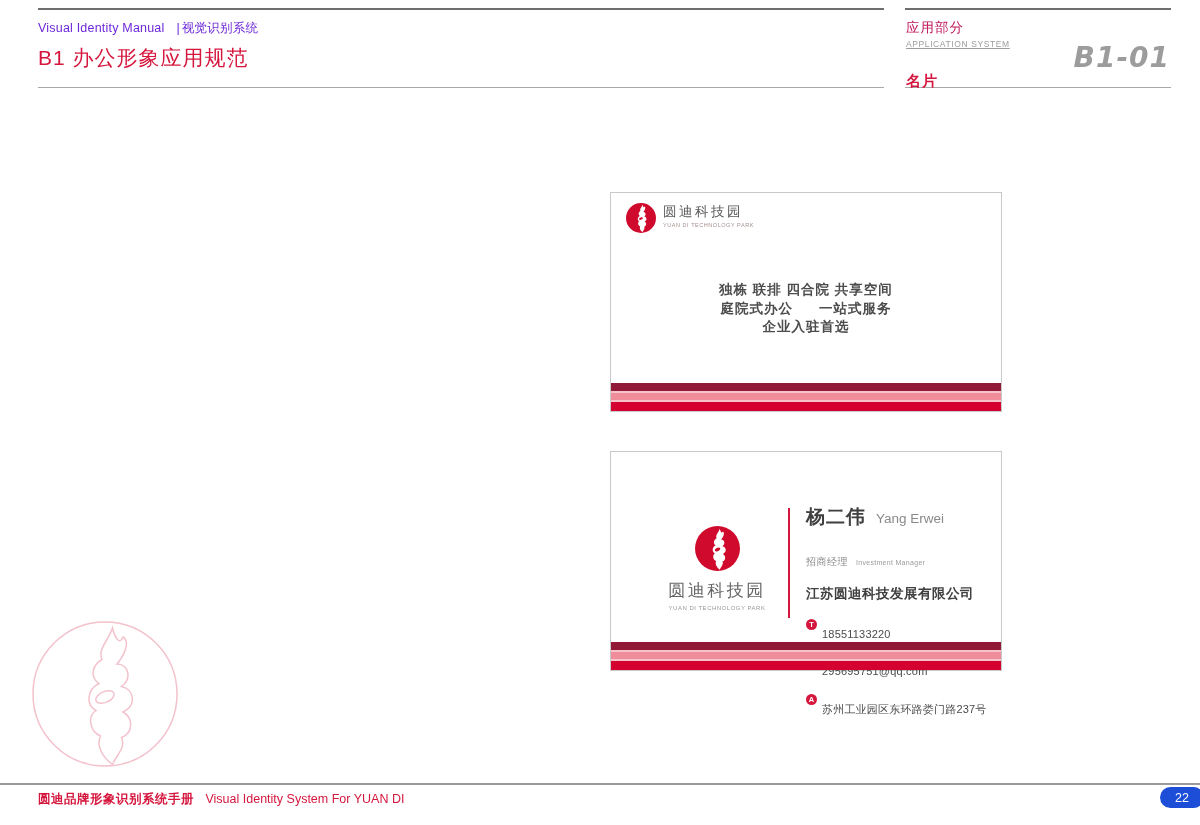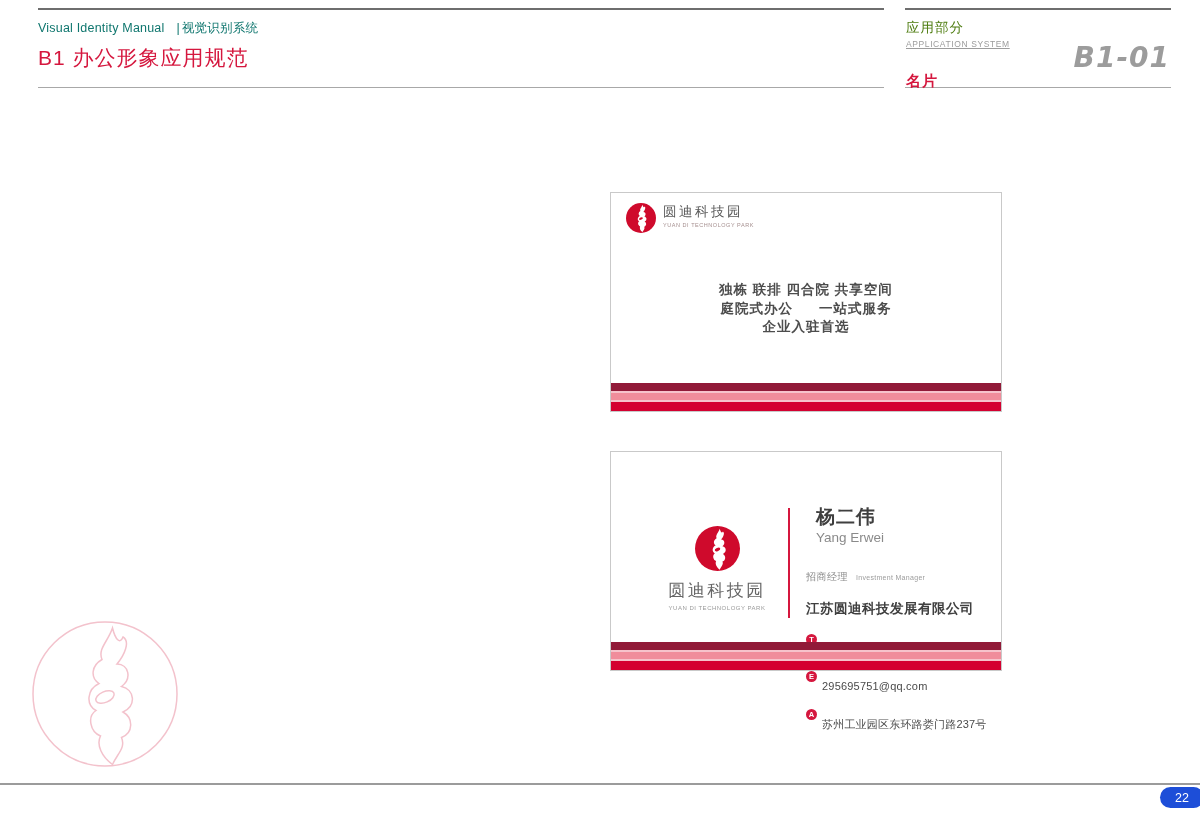--- a/index.html
+++ b/index.html
@@ -8,26 +8,26 @@
   .page { position:relative; width:1200px; height:825px; background:#ffffff; overflow:hidden; }
 
   
   .topline { position:absolute; top:8px; height:2px; background:#6e6e6e; }
   .topline.left  { left:38px;  width:846px; }
   .topline.right { left:905px; width:266px; }
   .grayline { position:absolute; top:87px; height:1px; background:#a8a8a8; }
   .grayline.left  { left:38px;  width:846px; }
   .grayline.right { left:905px; width:266px; }
 
-  .manual-subtitle { position:absolute; left:38px; top:20px; font-size:12.5px; color:#0f766e; letter-spacing:.2px; }
+  .manual-subtitle { position:absolute; left:38px; top:20px; font-size:12.5px; color:#6d28d9; letter-spacing:.2px; }
   .manual-subtitle .sep { margin-left:12px; margin-right:2px; }
   .section-title { position:absolute; left:38px; top:44px; font-size:21px; color:#d5173e; letter-spacing:1px; }
 
   .app-block { position:absolute; left:906px; top:21px; line-height:1; }
-  .app-zh { font-size:13.5px; color:#4d7c0f; letter-spacing:1px; }
+  .app-zh { font-size:13.5px; color:#be185d; letter-spacing:1px; }
   .app-en { font-size:8.5px; color:#9c9c9c; letter-spacing:.6px; margin-top:5px;text-decoration:underline; }
   .app-item { font-size:15px; color:#d5173e; font-weight:700; letter-spacing:1px; margin-top:25px; }
   .page-code { position:absolute; left:1040px; top:41px; width:130px; text-align:right;
                font-size:28px; font-weight:800; font-style:italic; color:#9c9c9c; letter-spacing:1px;
                font-family:"DejaVu Sans","Liberation Sans",sans-serif; }
 
   
   .description { position:absolute; left:38px; top:188px; width:256px; font-size:12.5px; line-height:18px;
                  color:#9c9c9c; text-align:justify; }
 
@@ -59,21 +59,21 @@
 
   
   .big-logo { position:absolute; left:56px; top:74px; width:100px; text-align:center; }
   .big-logo svg { width:45px; height:45px; }
   .big-logo .logo-zh { font-size:17px; color:#666666; letter-spacing:2.5px; margin-top:4px; white-space:nowrap; }
   .big-logo .logo-en { font-size:6px; color:#9a9a9a; letter-spacing:.5px; margin-top:3px; white-space:nowrap; }
 
   .divider { position:absolute; left:177px; top:56px; width:2px; height:110px; background:#d5173e; }
 
   .contact-block { position:absolute; left:195px; top:52px; width:185px; }
-  .name-row { display:flex; align-items:baseline;flex-direction:column; }
+  .name-row { display:flex; align-items:baseline; }
   .name-zh { font-size:19px; font-weight:700; color:#3f3f3f; letter-spacing:1px; }
   .name-en { font-size:13.5px; color:#8a8a8a; margin-left:10px; }
   .title-row { display:flex; align-items:baseline; margin-top:5px; }
   .title-zh { font-size:10px; color:#8a8a8a; letter-spacing:.5px;margin-top:20px; }
   .title-en { font-size:7px; color:#9c9c9c; margin-left:8px; letter-spacing:.3px; }
   .company { font-size:13.5px; font-weight:700; color:#3f3f3f; margin-top:16px; letter-spacing:.5px; white-space:nowrap; }
   .contact-row { display:flex; align-items:center; margin-top:5px; }
   .contact-icon { width:11px; height:11px; border-radius:50%; background:#d5173e; color:#fff;
                   font-size:7.5px; font-weight:700; display:flex; align-items:center; justify-content:center;
                   flex:0 0 auto; margin-right:5px; }
@@ -184,15 +184,19 @@
     </div>
   </div>
 
   <svg class="watermark" viewBox="0 0 100 100">
     <circle cx="50" cy="50" r="48" fill="none" stroke="#f3c2cc" stroke-width="1"></circle>
     <path fill="none" stroke="#f3c2cc" stroke-width="1" d="M55,6 C52,15 45,20 48,27 C41,31 40,39 46,43 C38,47 37,57 44,61 C38,65 40,75 47,78 C44,84 48,92 55,97 C58,90 64,86 61,79 C69,76 69,66 62,62 C71,58 70,47 61,45 C68,40 66,30 58,30 C63,24 67,15 62,12 C60,17 57,14 55,6 Z"></path>
     <ellipse cx="50" cy="52" rx="6.5" ry="3.6" fill="none" stroke="#f3c2cc" stroke-width="1" transform="rotate(-24 50 52)"></ellipse>
   </svg>
 
   <div class="footer-line"></div>
+  <div class="footer-text">
+    <span class="zh">圆迪品牌形象识别系统手册</span>
+    <span class="en">Visual Identity System For YUAN DI</span>
+  </div>
   <div class="page-badge">22</div>
 
 </div>
 
 </body></html>

